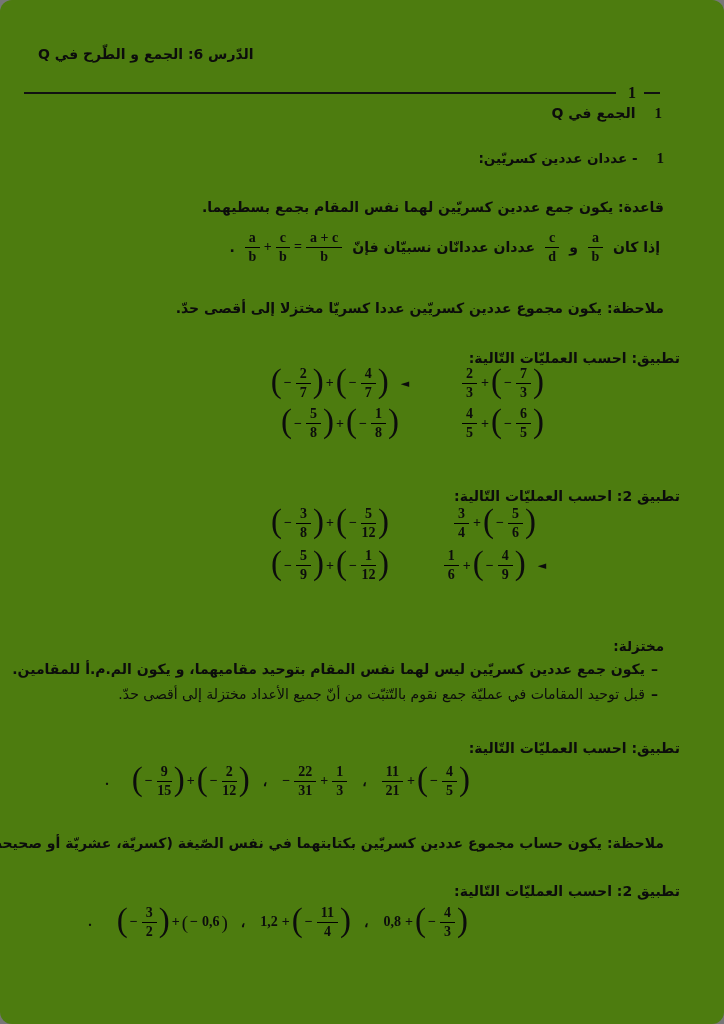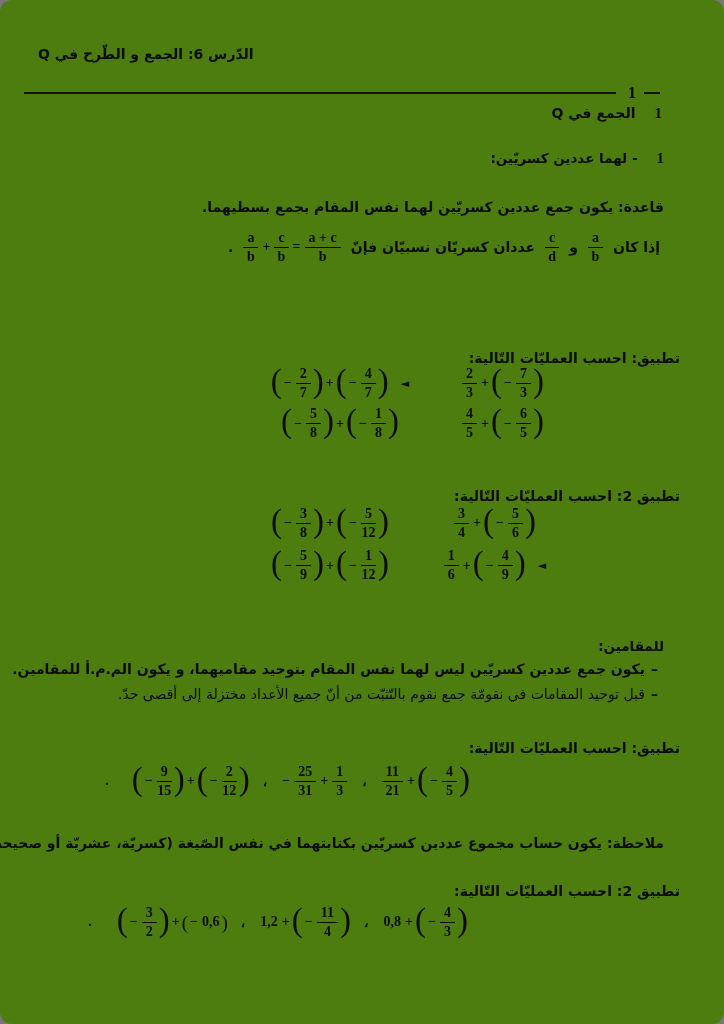--- a/index.html
+++ b/index.html
@@ -68,21 +68,21 @@
     <div class="hrule-short"></div>
   </div>
 
   <div class="abs heading" style="top:105px; right:62px;">
     <span class="h-num">1</span>
     <span class="ar" style="font-size:14px;text-align:center;">الجمع في Q</span>
   </div>
 
   <div class="abs heading" style="top:150px; right:60px;">
     <span class="h-num">1</span>
-    <span class="ar" style="font-size:13.5px;">- لهما عددين كسريّين:</span>
+    <span class="ar" style="font-size:13.5px;">- عددان عددين كسريّين:</span>
   </div>
 
   <div class="abs ar" style="top:199px; right:60px;">
     <span class="lbl">قاعدة:</span>
     <span>يكون جمع عددين كسريّين لهما نفس المقام بجمع بسطيهما.</span>
   </div>
 
   <div class="abs" style="top:230px; right:64px; display:flex; direction:rtl; align-items:center; gap:8px;">
     <span class="ar">إذا كان</span>
     <span class="expr">
@@ -91,40 +91,44 @@
           <span class="den">b</span>
         </span>
       </span>
     <span class="ar">و</span>
     <span class="expr">
         <span class="frac">
           <span class="num">c</span>
           <span class="den">d</span>
         </span>
       </span>
-    <span class="ar">عددان كسريّان نسبيّان فإنّ</span>
+    <span class="ar">عددان عددانّان نسبيّان فإنّ</span>
     <span class="expr">
         <span class="frac">
           <span class="num">a</span>
           <span class="den">b</span>
         </span>
         <span class="mop">+</span>
         <span class="frac">
           <span class="num">c</span>
           <span class="den">b</span>
         </span>
         <span class="mop">=</span>
         <span class="frac">
           <span class="num">a + c</span>
           <span class="den">b</span>
         </span>
       </span>
     <span class="ar">.</span>
   </div>
 
+  <div class="abs ar" style="top:300px; right:60px;">
+    <span class="lbl">ملاحظة:</span>
+    <span>يكون مجموع عددين كسريّين عددا كسريّا مختزلا إلى أقصى حدّ.</span>
+  </div>
 
   <div class="abs ar" style="top:350px; right:44px;">
     <span class="lbl">تطبيق:</span>
     <span>احسب العمليّات التّالية:</span>
   </div>
 
   <div class="abs mgrid grid1">
     <span class="expr">
         <span class="frac">
           <span class="num">2</span>
@@ -254,28 +258,28 @@
         <span class="bparen">(</span>
         <span class="mop">−</span>
         <span class="frac">
           <span class="num">1</span>
           <span class="den">12</span>
         </span>
         <span class="bparen">)</span>
       </span>
   </div>
 
-  <div class="abs ar lbl" style="top:638px; right:60px; font-size:13.5px;">للمقامين:</div>
+  <div class="abs ar lbl" style="top:638px; right:60px; font-size:13.5px;">مختزلة:</div>
   <div class="abs bullet" style="top:661px; right:66px;">
     <span class="ar">–</span>
     <span class="ar" style="font-weight:700;">يكون جمع عددين كسريّين ليس لهما نفس المقام بتوحيد مقاميهما، و يكون الم.م.أ للمقامين.</span>
   </div>
   <div class="abs bullet" style="top:686px; right:66px;">
     <span class="ar">–</span>
-    <span class="ar" style="font-weight:400;">قبل توحيد المقامات في نقومّة جمع نقوم بالتّثبّت من أنّ جميع الأعداد مختزلة إلى أقصى حدّ.</span>
+    <span class="ar" style="font-weight:400;">قبل توحيد المقامات في عمليّة جمع نقوم بالتّثبّت من أنّ جميع الأعداد مختزلة إلى أقصى حدّ.</span>
   </div>
 
   <div class="abs ar" style="top:740px; right:44px;">
     <span class="lbl">تطبيق:</span>
     <span>احسب العمليّات التّالية:</span>
   </div>
 
   <div class="abs mathline" style="top:764px; right:254px;">
     <span class="expr">
         <span class="frac">
@@ -288,21 +292,21 @@
         <span class="frac">
           <span class="num">4</span>
           <span class="den">5</span>
         </span>
         <span class="bparen">)</span>
       </span>
     <span class="sep">،</span>
     <span class="expr">
         <span class="mop">−</span>
         <span class="frac">
-          <span class="num">25</span>
+          <span class="num">22</span>
           <span class="den">31</span>
         </span>
         <span class="mop">+</span>
         <span class="frac">
           <span class="num">1</span>
           <span class="den">3</span>
         </span>
       </span>
     <span class="sep">،</span>
     <span class="expr">

